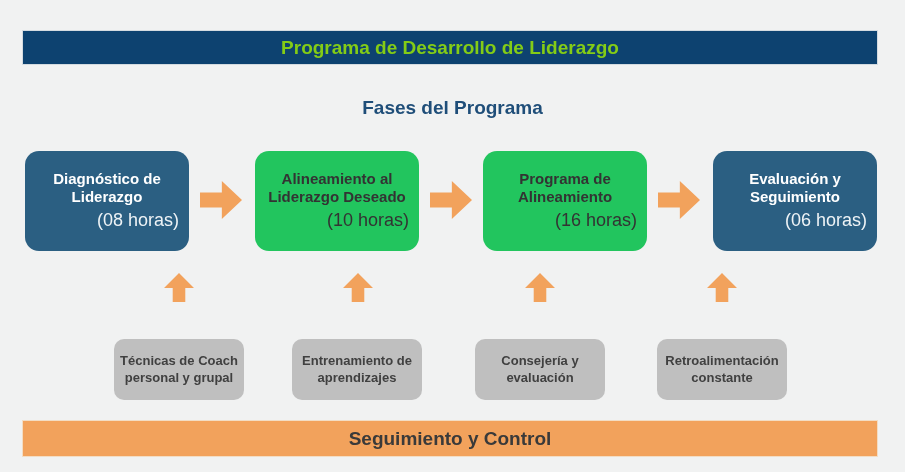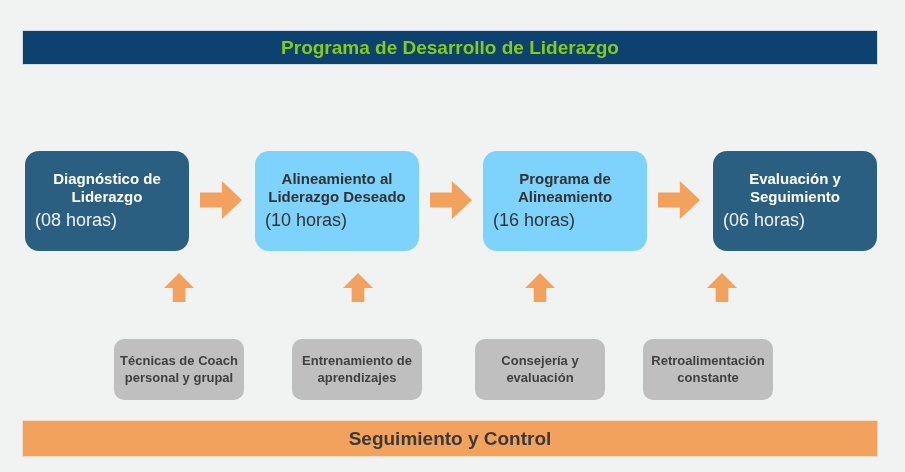--- a/index.html
+++ b/index.html
@@ -50,28 +50,28 @@
     color: #1f4e79;
   }
   .phase {
     position: absolute;
     top: 151px;
     height: 100px;
     width: 164px;
     border-radius: 14px;
     display: flex;
     flex-direction: column;
-    align-items: flex-start;
+    align-items: flex-end;
     justify-content: center;
     text-align: center;
     padding: 4px 10px;
     box-sizing: border-box;
   }
   .phase-dark { background: #2b5f82; color: #ffffff; }
-  .phase-light { background: #7dd3fc; color: #333333; }
+  .phase-light { background: #22c55e; color: #333333; }
   .phase-title { font-weight: bold; font-size: 15px; line-height: 1.25; }
   .phase-hours { font-size: 18px; line-height: 1.3; margin-top: 2px; }
   .phase-dark .phase-hours { color: #eef3f6; }
   #phase-1 { left: 25px; }
   #phase-2 { left: 255px; }
   #phase-3 { left: 483px; }
   #phase-4 { left: 713px; }
   .arrow-right {
     position: absolute;
     top: 181px;
@@ -110,31 +110,32 @@
     font-weight: bold;
     color: #404040;
     line-height: 1.3;
     padding: 0 4px;
     box-sizing: border-box;
     margin-top: 28px;
   }
   #support-1 { left: 114px; }
   #support-2 { left: 292px; }
   #support-3 { left: 475px; }
-  #support-4 { left: 643px; }
+  #support-4 { left: 657px; }
 </style>
 </head>
 <body>
 
 <div class="frame">
 
   <div class="bar bar-top">
     <span>Programa de Desarrollo de Liderazgo</span>
   </div>
 
+  <div class="subtitle">Fases del Programa</div>
 
   <div class="phase phase-dark" id="phase-1">
     <div class="phase-title">Diagnóstico de Liderazgo</div>
     <div class="phase-hours">(08 horas)</div>
   </div>
   <div class="arrow-right" id="arrow-r-1"></div>
   <div class="phase phase-light" id="phase-2">
     <div class="phase-title">Alineamiento al Liderazgo Deseado</div>
     <div class="phase-hours">(10 horas)</div>
   </div>

